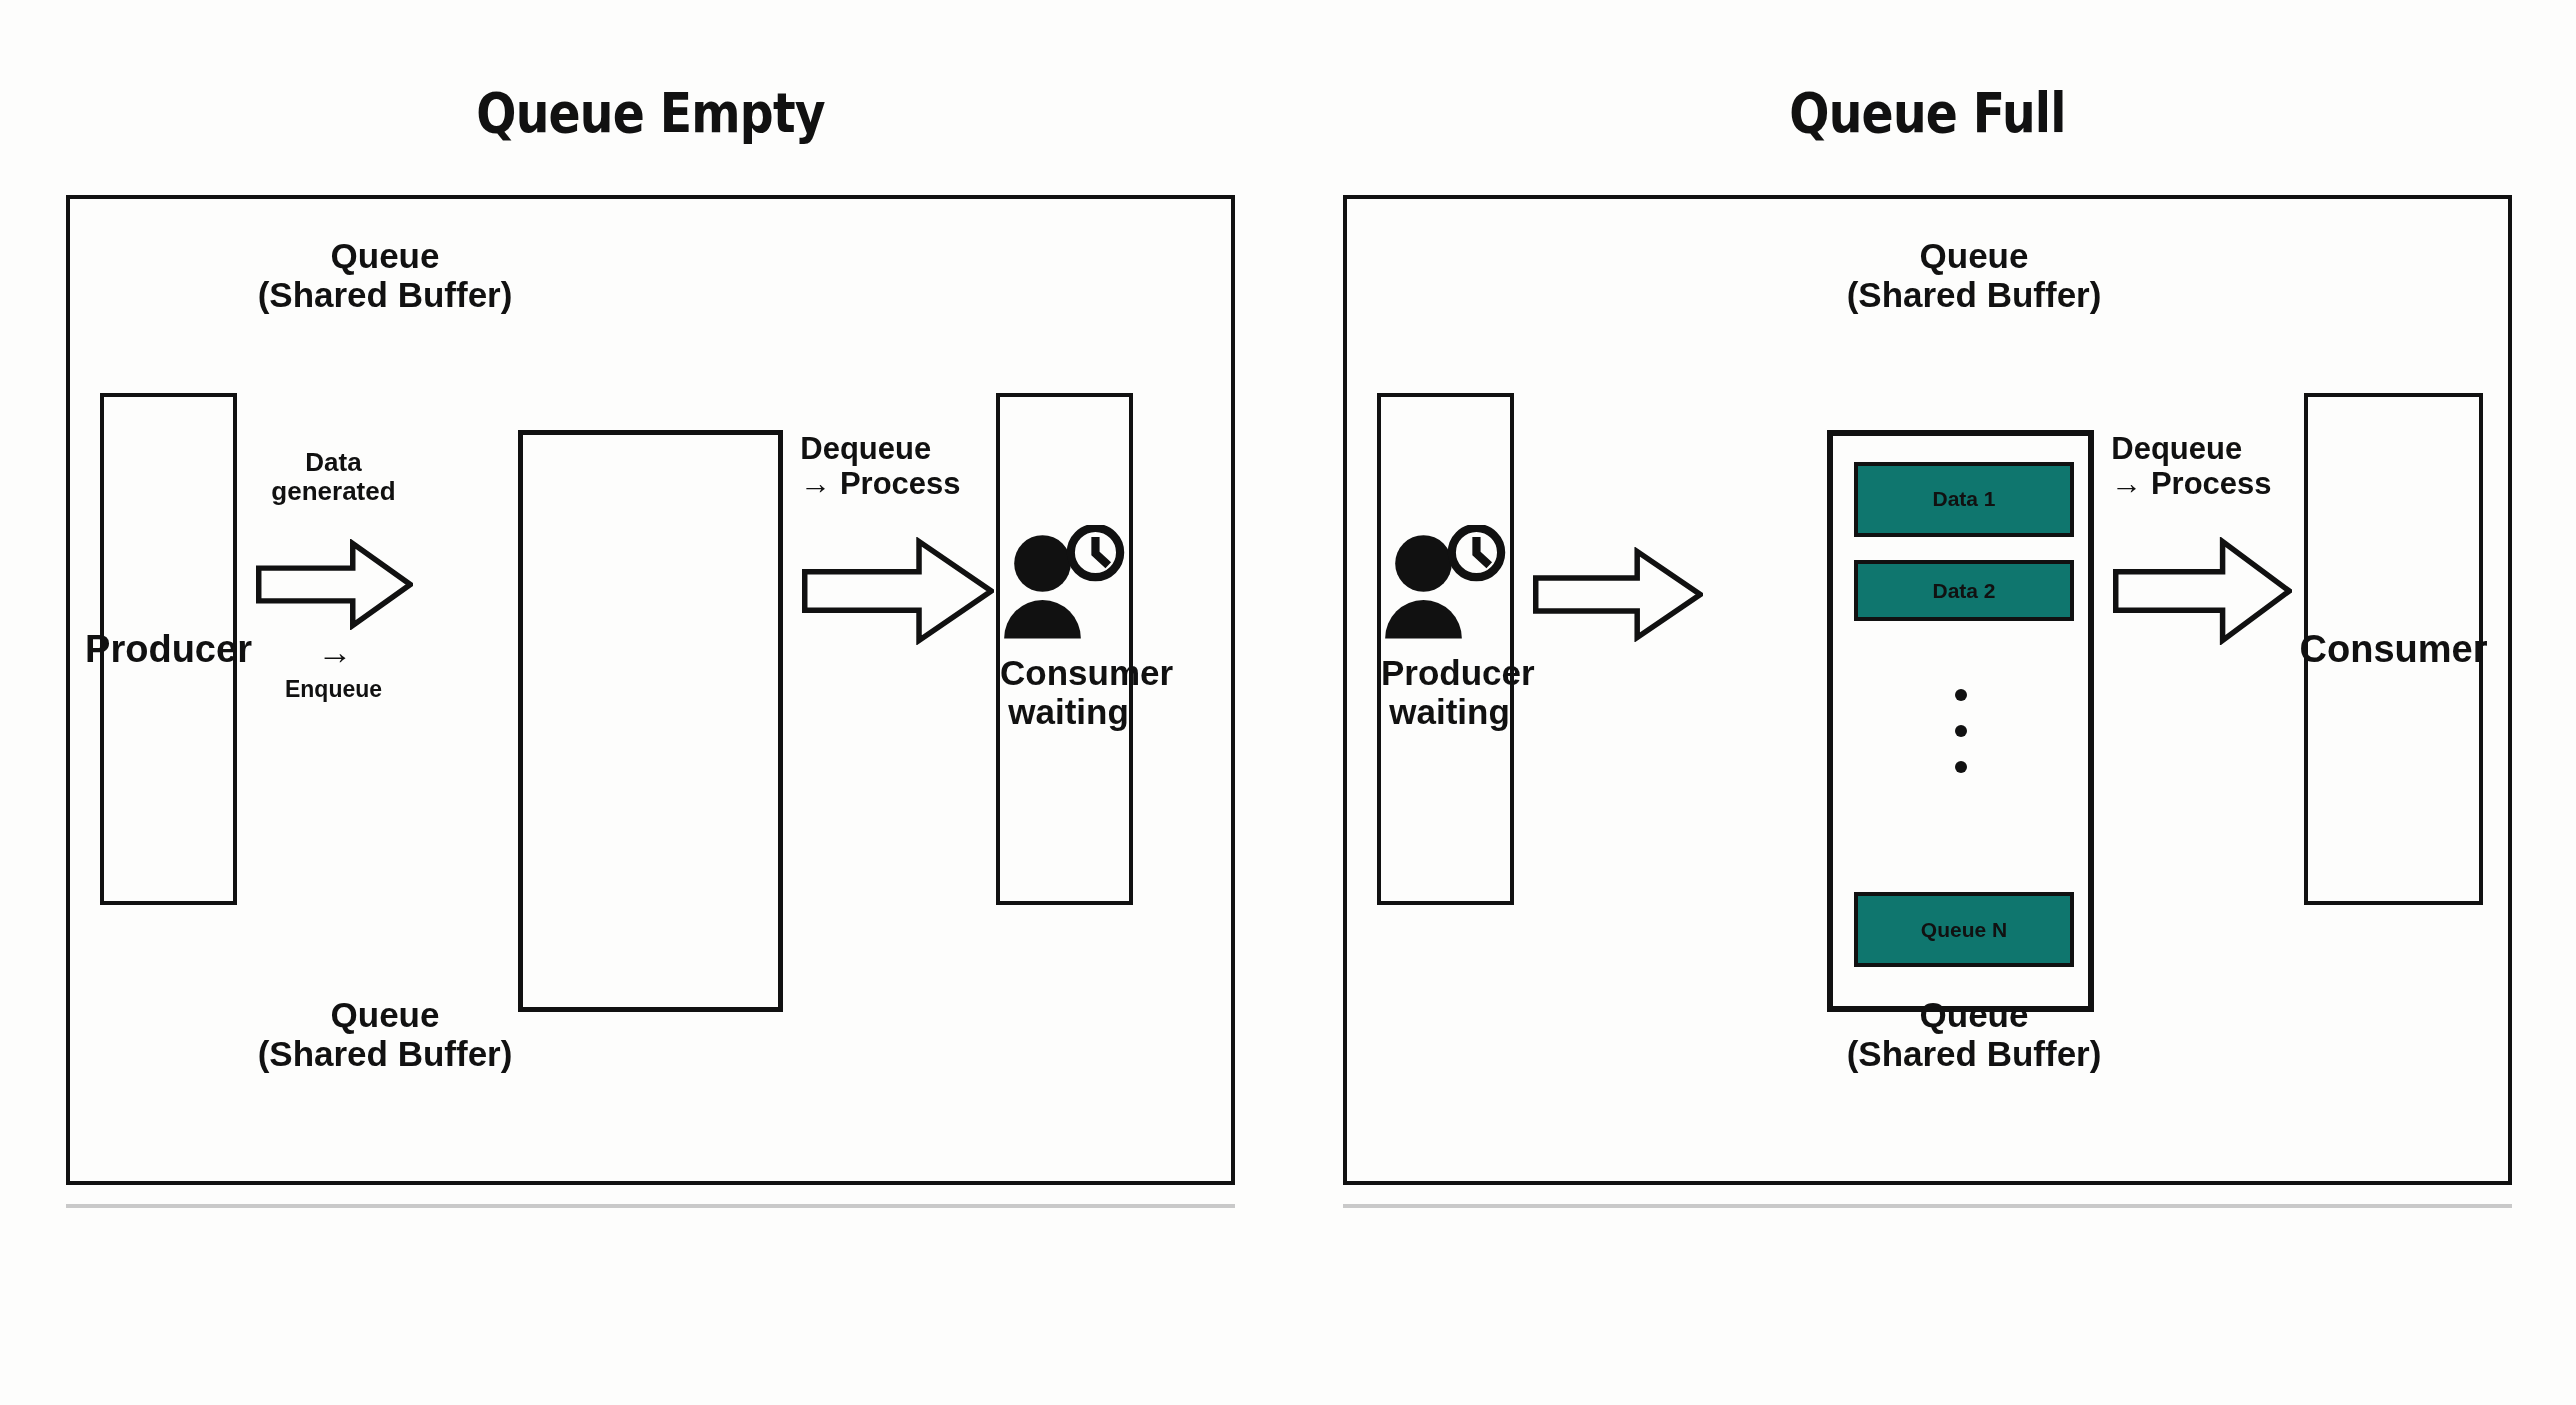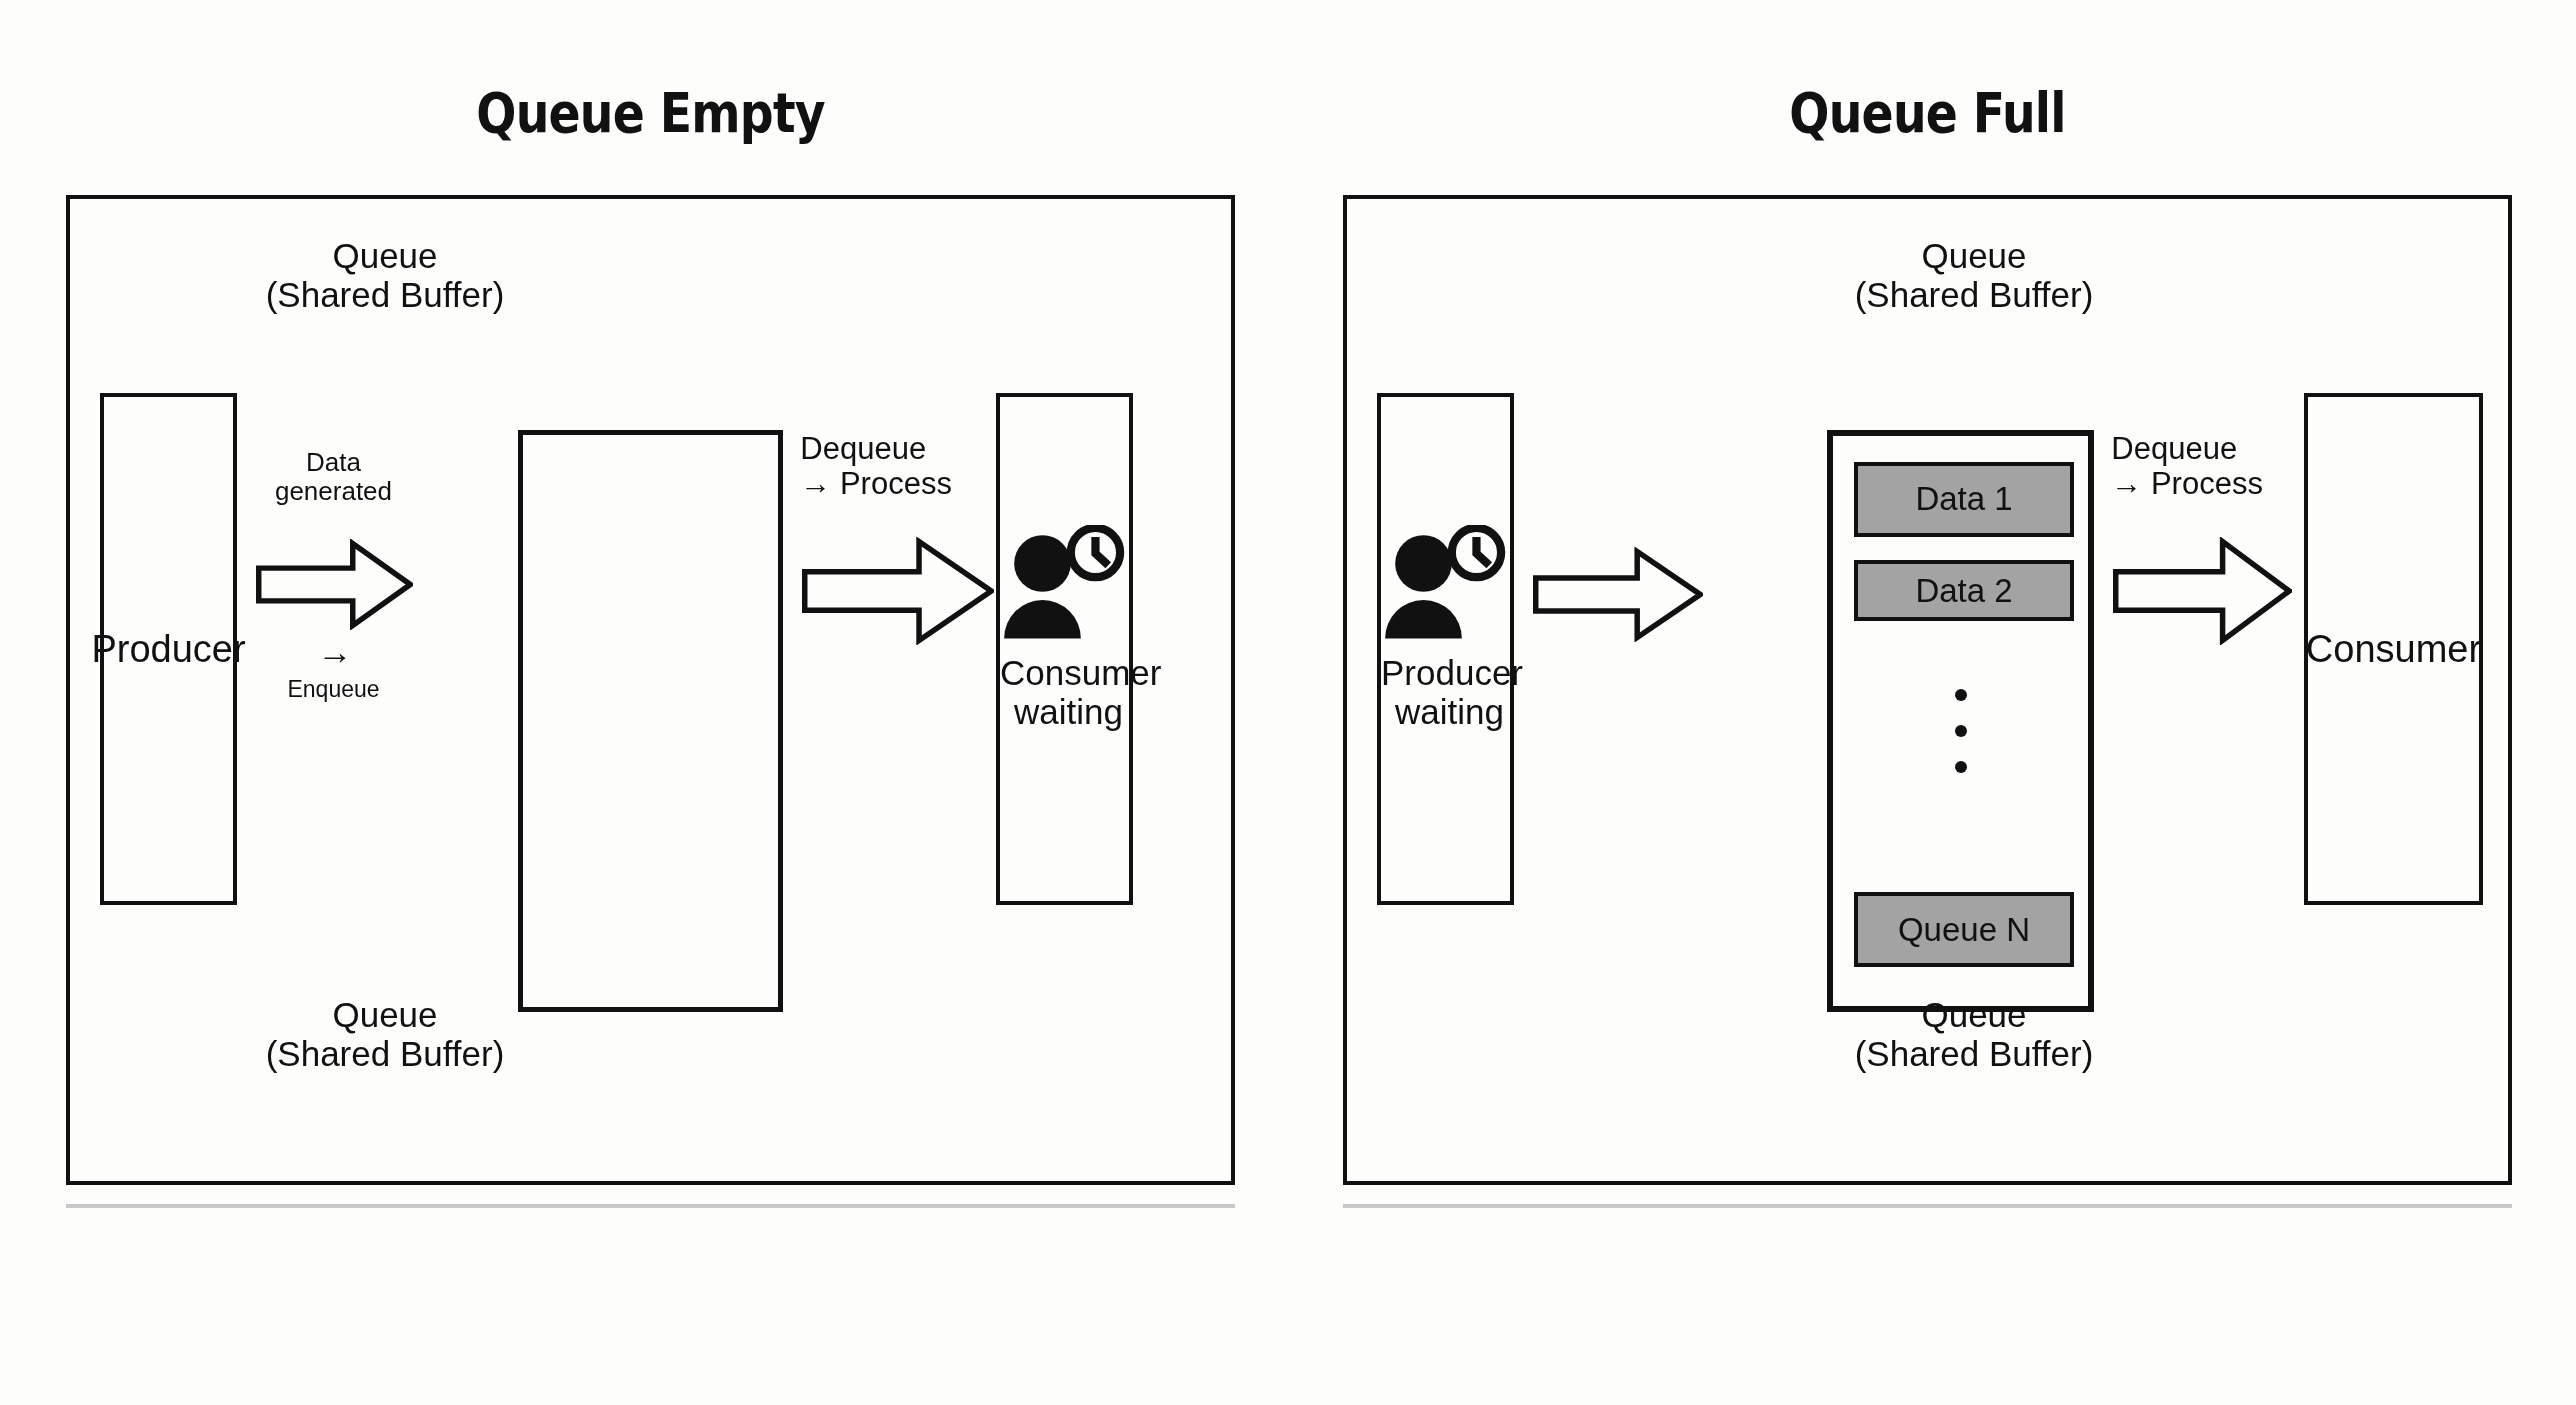--- a/index.html
+++ b/index.html
@@ -8,21 +8,21 @@
     background:#fdfdfc;
     font-family:"Liberation Sans","DejaVu Sans",sans-serif;
     color:#111;
     overflow:hidden;
     position:relative;
   }
   .stage{position:absolute;inset:0;padding-left:38px;}
 
   
   .panel{position:absolute;top:195px;height:990px;width:1169px;
-         border:4.6px solid #111;background:#fdfdfc;box-sizing:border-box;}
+         border:4.6px solid #111;background:#fdfdfc;box-sizing:border-box;font-weight:bold;}
   .panel.left{left:66px;}
   .panel.right{left:1343px;}
 
   .panel-title{position:absolute;top:81px;width:1169px;text-align:center;
                font-size:55px;font-weight:bold;letter-spacing:-0.9px;
                font-family:"DejaVu Sans","Liberation Sans",sans-serif;
                transform:scaleX(.86);transform-origin:center;}
   .panel-title.left{left:66px;}
   .panel-title.right{left:1343px;}
 
@@ -34,22 +34,22 @@
   .lbl{position:absolute;text-align:center;line-height:1.12;white-space:pre-line;}
 
   
   .box{position:absolute;border:4.6px solid #111;background:#fdfdfc;box-sizing:border-box;
        display:flex;align-items:center;justify-content:center;}
   .box-label{font-size:38px;}
 
   
   .queuebox{position:absolute;border:6.4px solid #111;background:#fdfdfc;box-sizing:border-box;}
 
-  .datacell{position:absolute;border:4.6px solid #111;background:#a3a3a3;box-sizing:border-box;
-            display:flex;align-items:center;justify-content:center;font-size:33px;}
+  .datacell{position:absolute;border:4.6px solid #111;background:#0f766e;box-sizing:border-box;
+            display:flex;align-items:center;justify-content:center;font-size:21px;}
 
   .dots{position:absolute;width:100%;text-align:center;}
   .dot{width:12px;height:12px;border-radius:50%;background:#111;margin:24px auto;}
 
   
   .blockarrow{position:absolute;}
   .blockarrow svg{display:block;width:100%;height:100%;}
 
   
   .tinyarrow{position:absolute;font-size:35px;line-height:1;}

